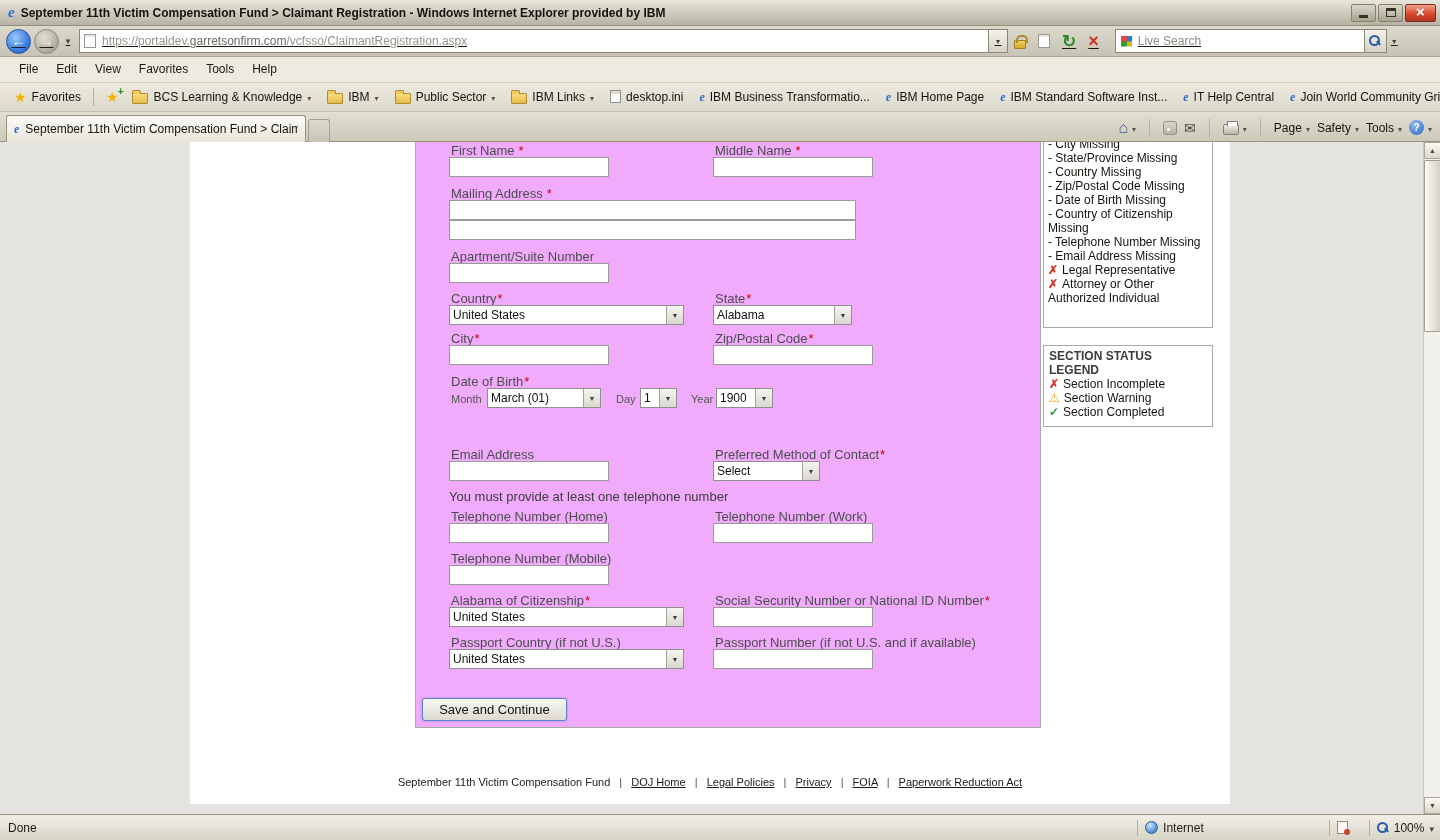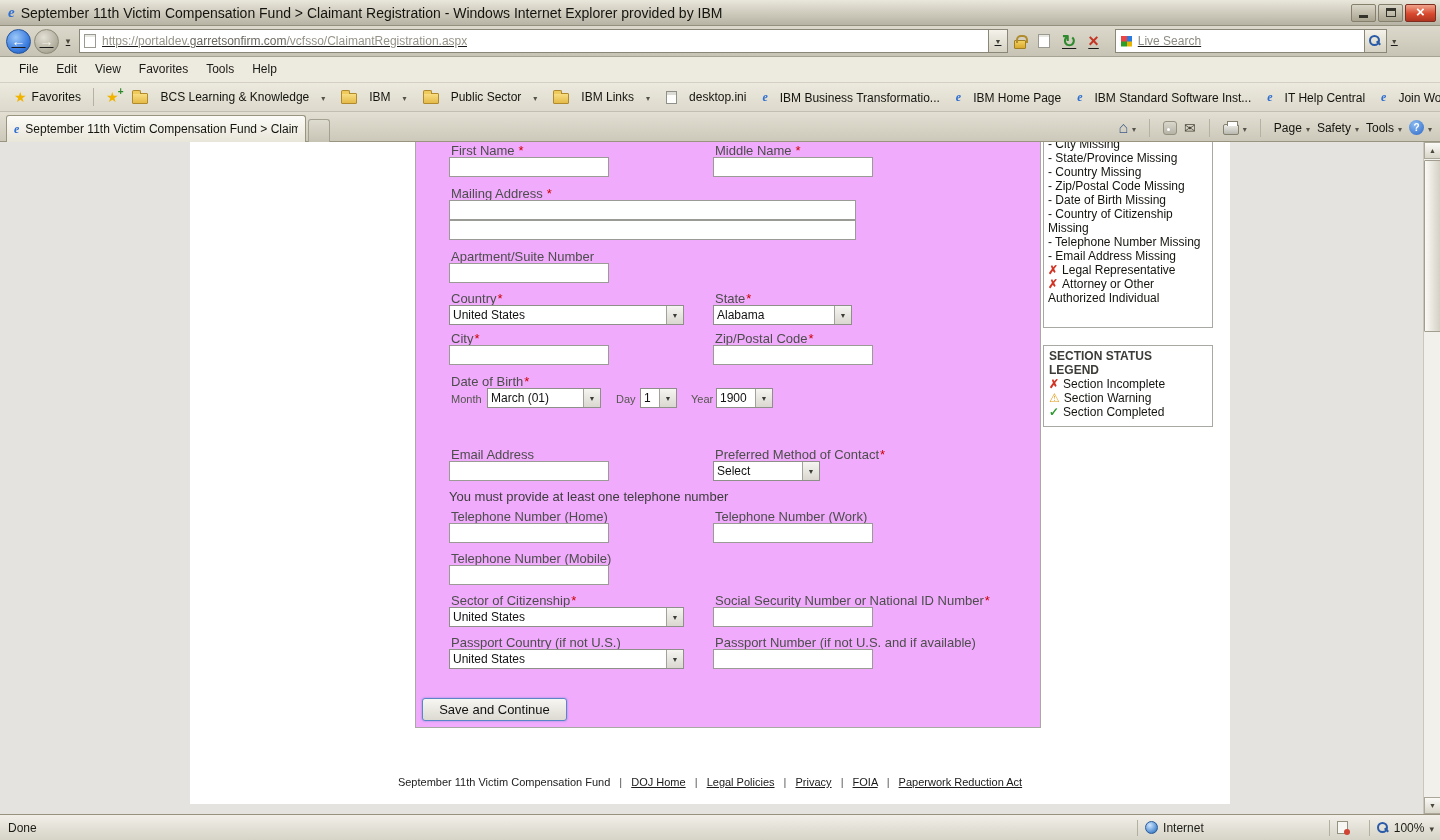--- a/index.html
+++ b/index.html
@@ -7,21 +7,21 @@
   body { font-family:"Liberation Sans",sans-serif; }
   #root { position:relative; width:1440px; height:840px; overflow:hidden; background:#e4e3df; font-size:12px; color:#1a1a1a; }
 
   
   #titlebar { position:absolute; left:0; top:0; width:1440px; height:26px;
     background:linear-gradient(#e9e6db, #cdc9bb 55%, #b7b3a4); border-bottom:1px solid #94907e;
     display:flex; align-items:center; padding:0 4px; }
   .eicon { display:inline-block; font-family:"Liberation Serif",serif; font-style:italic; font-weight:bold; color:#2f6fd0; }
   .eicon::before { content:"e"; }
   #title-ie-icon { font-size:15px; margin:0 6px 0 4px; }
-  #title-text { font-size:14px; font-weight:normal; color:#14140f; white-space:nowrap; overflow:hidden; flex:1; }
+  #title-text { font-size:12px; font-weight:bold; color:#14140f; white-space:nowrap; overflow:hidden; flex:1; }
   #win-btns { display:flex; align-items:center; }
   .wbtn { width:25px; height:18px; border:1px solid #84806c; border-radius:2px;
     background:linear-gradient(#dbd7c9, #a9a491); display:flex; align-items:center; justify-content:center; margin-left:2px; }
   .wbtn.close { width:31px; background:linear-gradient(#f0a48c, #d8492f 55%, #b03520); border-color:#7e2e1e; }
   .glyph-min { width:9px; height:3px; background:#33322b; margin-top:8px; }
   .glyph-max { width:10px; height:9px; border:1px solid #33322b; border-top-width:3px; }
   .glyph-close::before { content:"×"; color:#fff; font-size:15px; font-weight:bold; line-height:14px; }
 
   
   #navbar { position:absolute; left:0; top:26px; width:1440px; height:31px;
@@ -66,21 +66,21 @@
   
   #favbar { position:absolute; left:0; top:83px; width:1440px; height:29px;
     background:linear-gradient(#ece9de,#ddd9cc); border-bottom:1px solid #c3bfb0;
     display:flex; align-items:center; padding:0 8px; white-space:nowrap; overflow:hidden; }
   .star-icon::before { content:"★"; color:#f0b400; font-size:14px; }
   #fav-btn { display:flex; align-items:center; gap:5px; padding:0 6px; }
   .vsep { width:1px; height:18px; background:#b6b2a3; margin:0 6px; flex:0 0 auto; }
   .addstar { position:relative; margin:0 6px; }
   .addstar::before { content:"★"; color:#f0b400; font-size:14px; }
   .addstar::after { content:"+"; position:absolute; right:-5px; top:-3px; color:#2a8a2a; font-size:10px; font-weight:bold; }
-  .fav-item { display:flex; align-items:flex-end; gap:12px; padding:0 8px; flex:0 0 auto; }
+  .fav-item { display:flex; align-items:flex-start; gap:5px; padding:0 8px; flex:0 0 auto; }
   .folder-icon { width:16px; height:11px; background:linear-gradient(#f8dd82,#e5ba48); border:1px solid #b08a2c; border-radius:1px; position:relative; margin-top:3px; }
   .folder-icon::before { content:""; position:absolute; top:-4px; left:-1px; width:7px; height:3px; background:#efcb5e; border:1px solid #b08a2c; border-bottom:none; border-radius:2px 2px 0 0; }
   .file-icon { width:11px; height:13px; background:#fdfdfb; border:1px solid #90908a; box-shadow:inset 0 3px 0 #dcdcd4; }
   .caret-sm::before { content:"▾"; font-size:8px; color:#55524a; }
   .fav-label { color:#14140f; }
 
   
   #tabbar { position:absolute; left:0; top:112px; width:1440px; height:30px;
     background:linear-gradient(#e3e0d3,#ccc8ba); border-bottom:1px solid #98947f; }
   #tab-active { position:absolute; left:6px; top:3px; width:300px; height:27px;
@@ -379,21 +379,21 @@
         <div class="note-text" style="left:33px;top:347px">You must provide at least one telephone number</div>
 
         <div class="flabel" style="left:35px;top:367px"><span>Telephone Number (Home)</span></div>
         <input class="inp" style="left: 33px; top: 381px; width: 160px;">
         <div class="flabel" style="left:299px;top:367px"><span>Telephone Number (Work)</span></div>
         <input class="inp" style="left: 297px; top: 381px; width: 160px;">
 
         <div class="flabel" style="left:35px;top:409px"><span>Telephone Number (Mobile)</span></div>
         <input class="inp" style="left: 33px; top: 423px; width: 160px;">
 
-        <div class="flabel" style="left:35px;top:451px"><span>Sector of Citizenship</span><span class="req">*</span></div>
+        <div class="flabel" style="left:35px;top:451px"><span>Alabama of Citizenship</span><span class="req">*</span></div>
         <div class="sel" style="left:33px;top:465px;width:235px">
           <span class="sel-val">United States</span>
             <span class="sel-btn"></span>
         </div>
         <div class="flabel" style="left:299px;top:451px"><span>Social Security Number or National ID Number</span><span class="req">*</span></div>
         <input class="inp" style="left: 297px; top: 465px; width: 160px;">
 
         <div class="flabel" style="left:35px;top:493px"><span>Passport Country (if not U.S.)</span></div>
         <div class="sel" style="left:33px;top:507px;width:235px">
           <span class="sel-val">United States</span>

